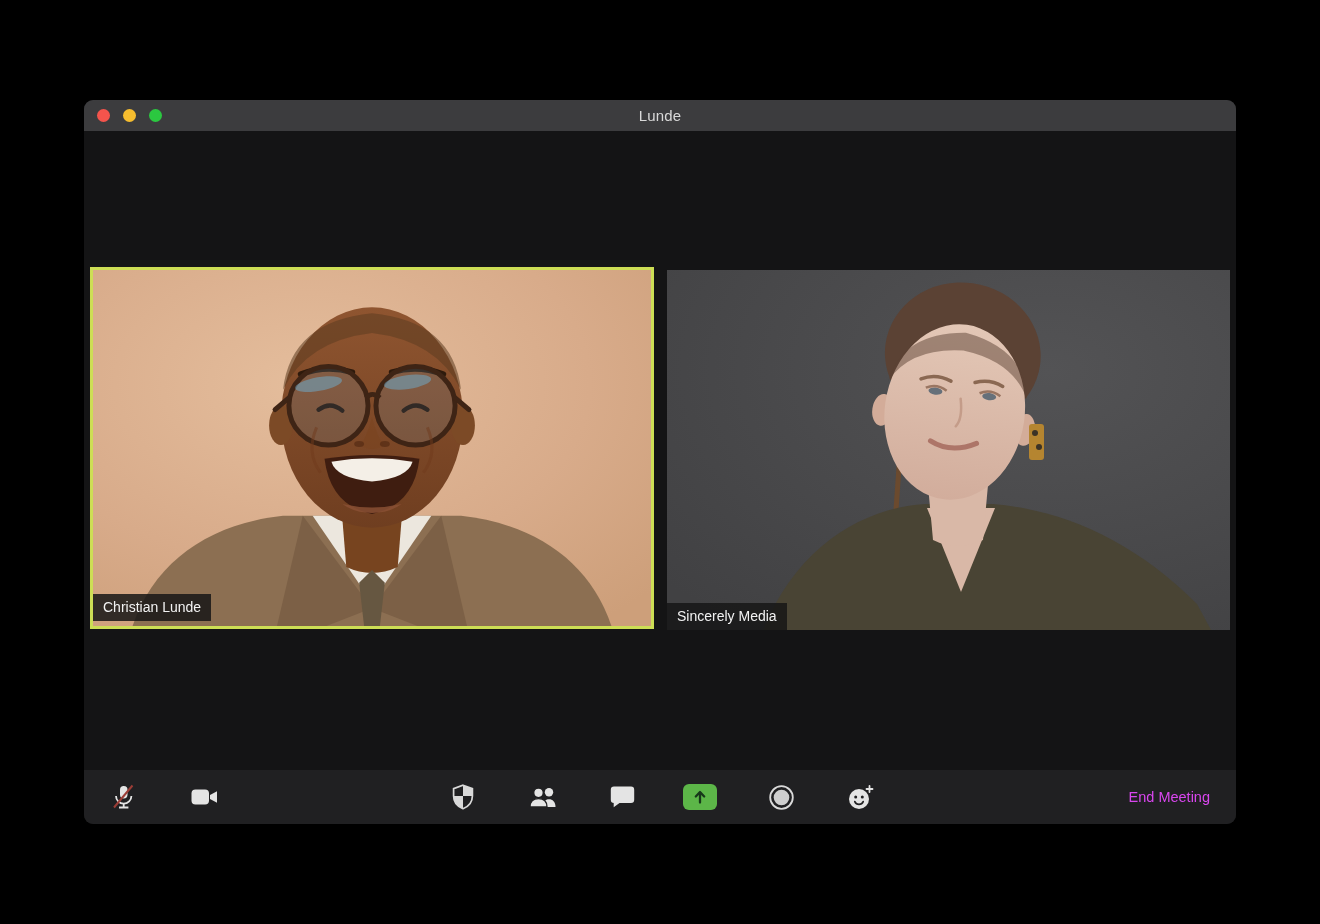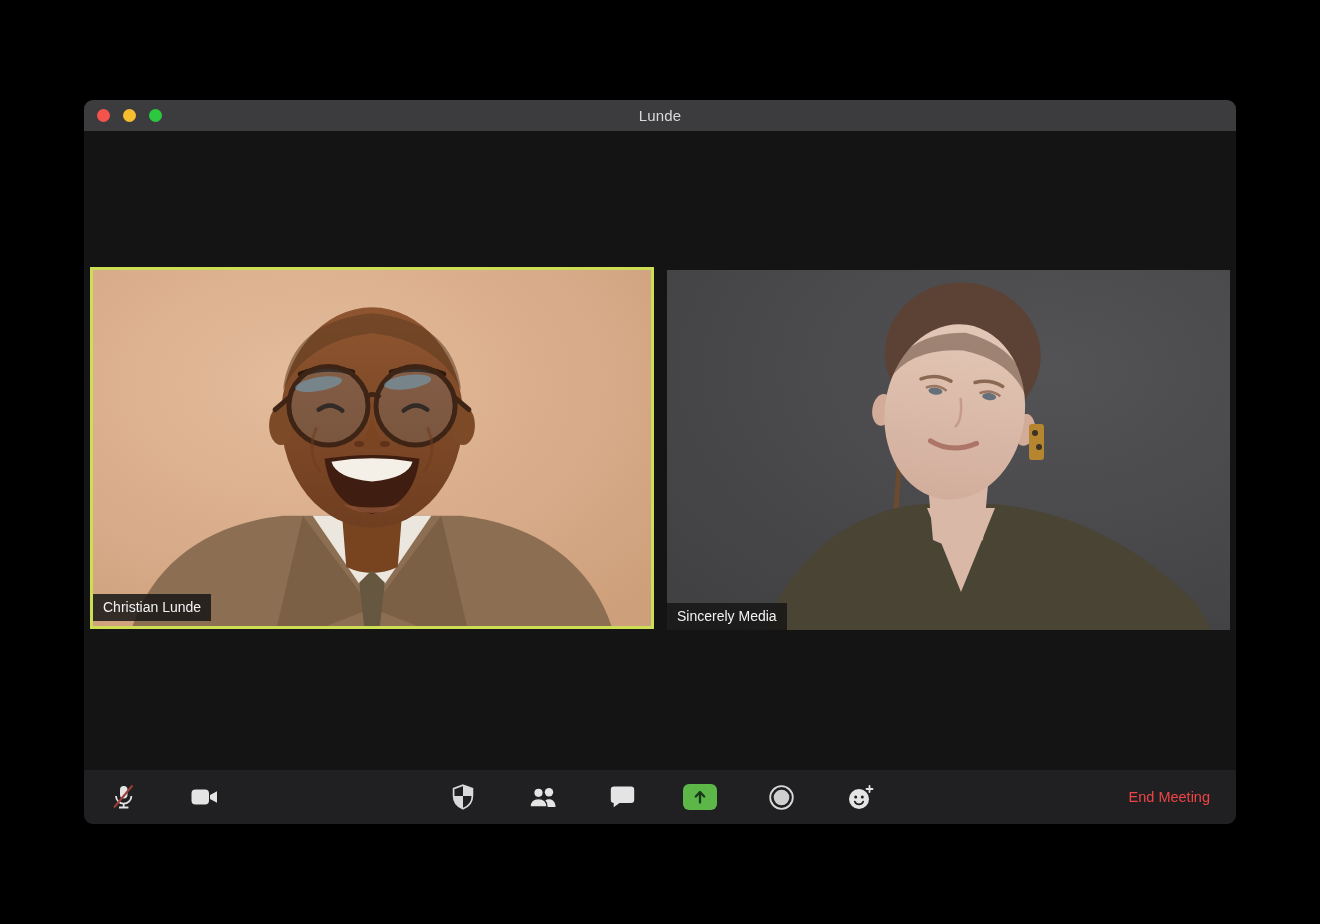--- a/index.html
+++ b/index.html
@@ -65,21 +65,21 @@
   .btn-share        { left: 594px; }
   .btn-record       { left: 675px; }
   .btn-reactions    { left: 754px; }
   .share-pill {
     width: 34px; height: 26px; border-radius: 6px; background: #5cb648;
     display: flex; align-items: center; justify-content: center;
   }
   .btn-end {
     position: absolute; right: 10px; top: 0; height: 54px;
     background: transparent; border: none; cursor: pointer;
-    color: #ef4444; font-size: 14.5px; font-family: "Liberation Sans", sans-serif;
+    color: #d946ef; font-size: 14.5px; font-family: "Liberation Sans", sans-serif;
     padding: 0 16px;
   }
 </style>
 </head>
 <body>
 
 <div class="stage">
   <div class="zoom-window">
 
     <div class="titlebar">

